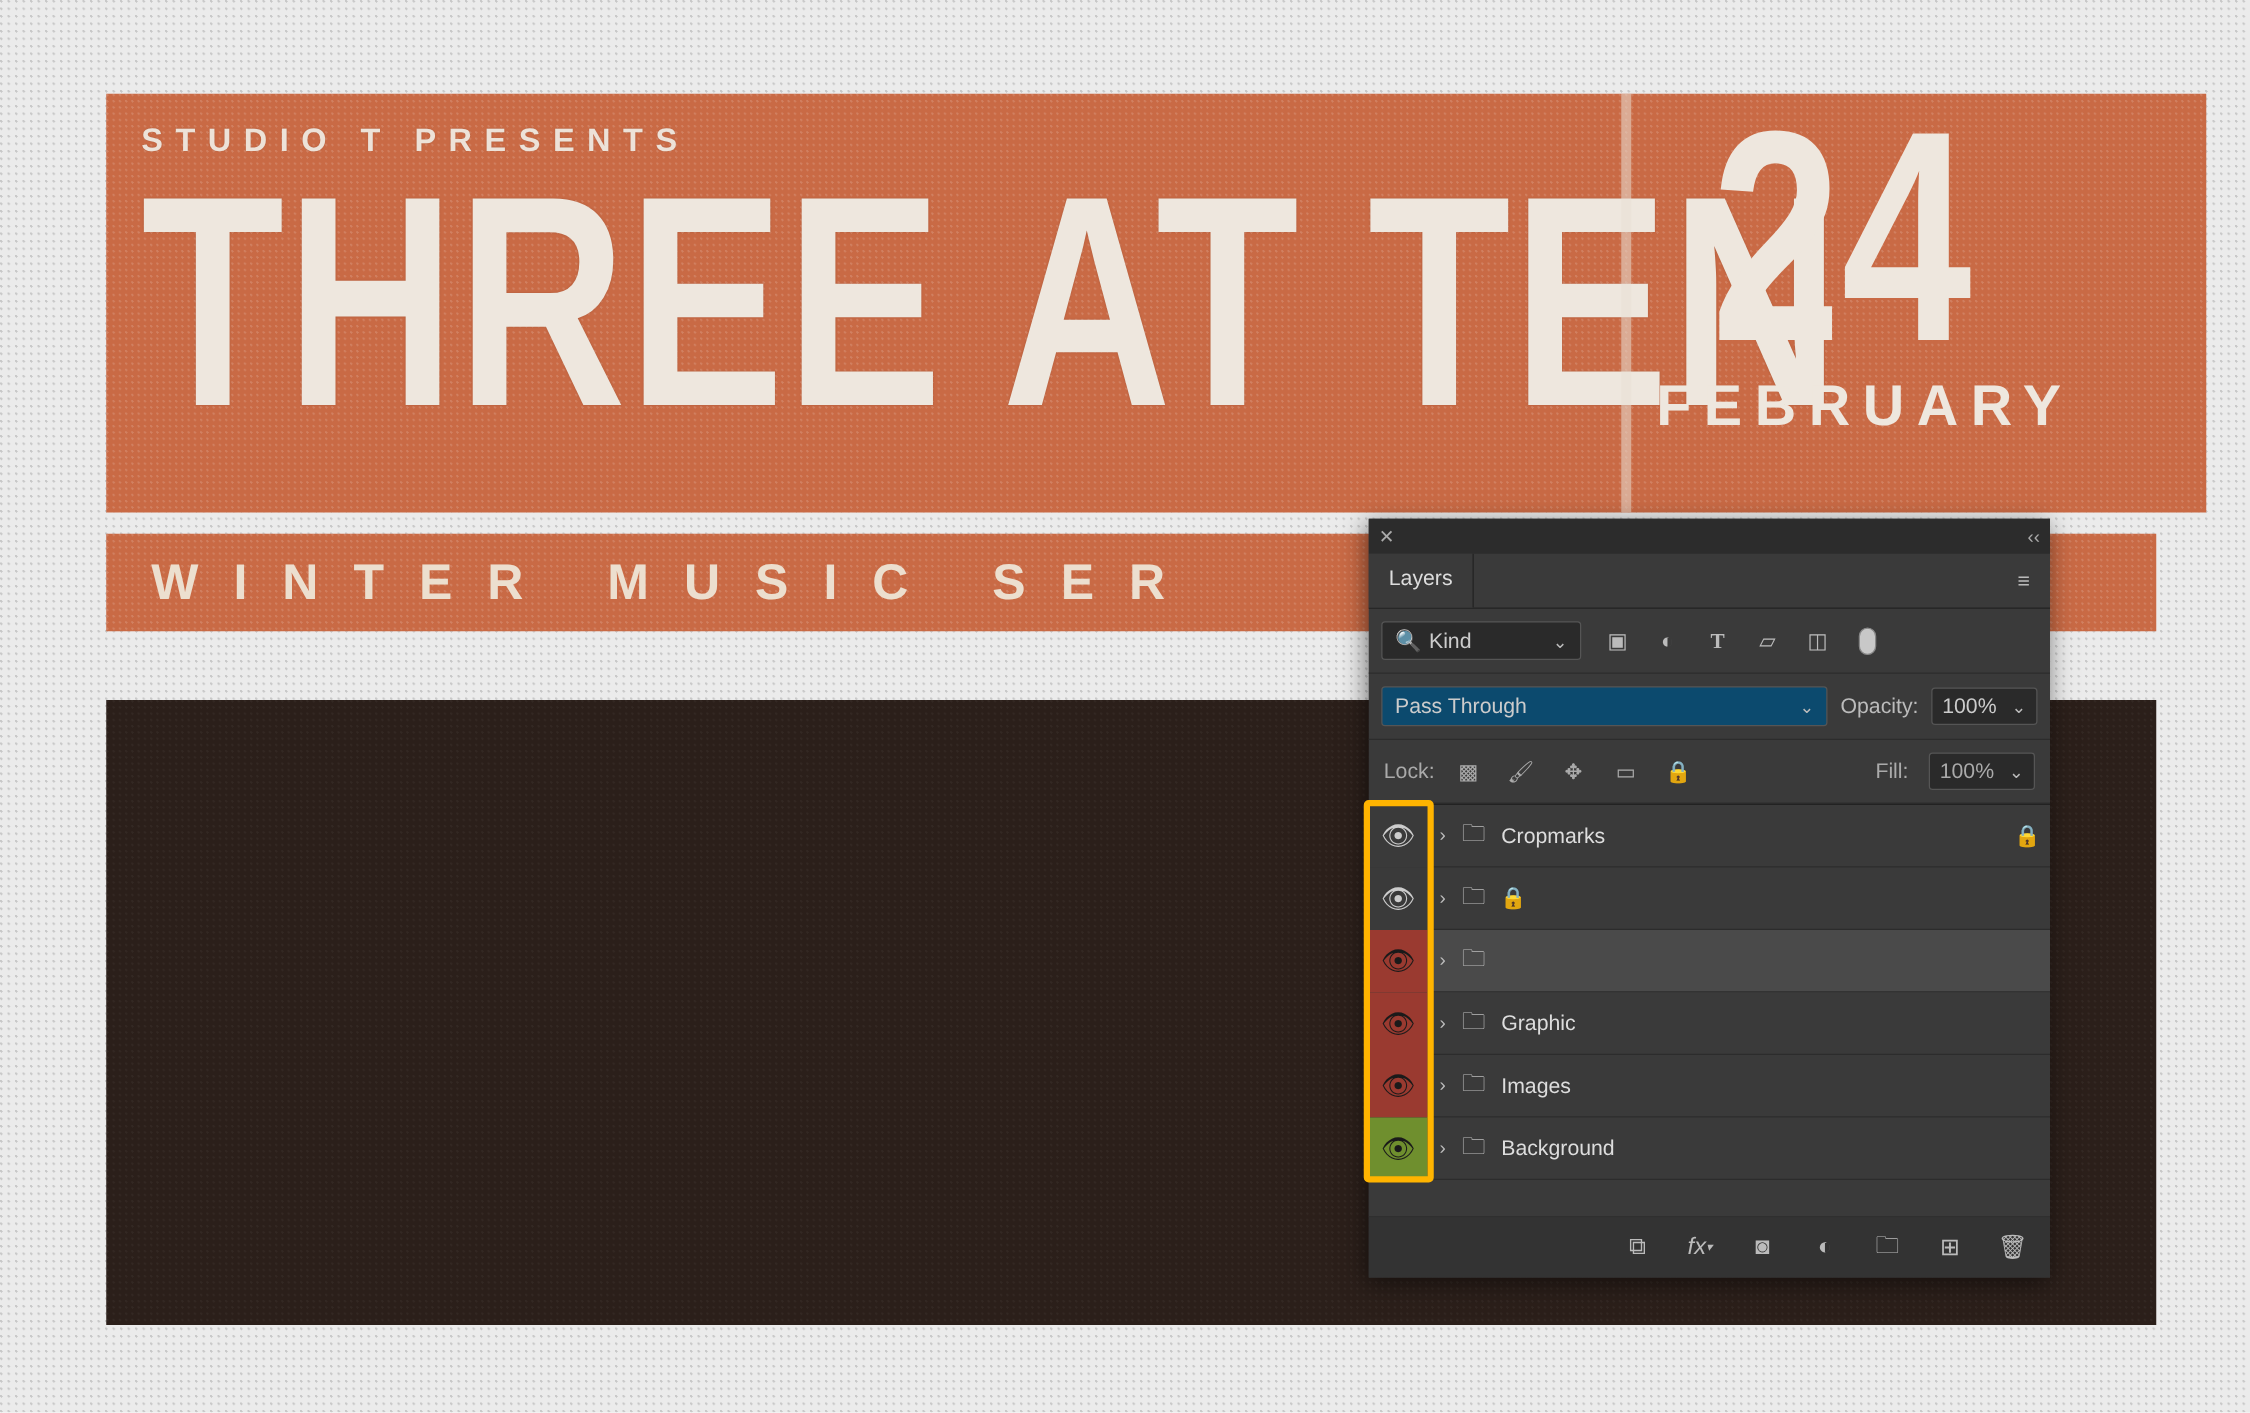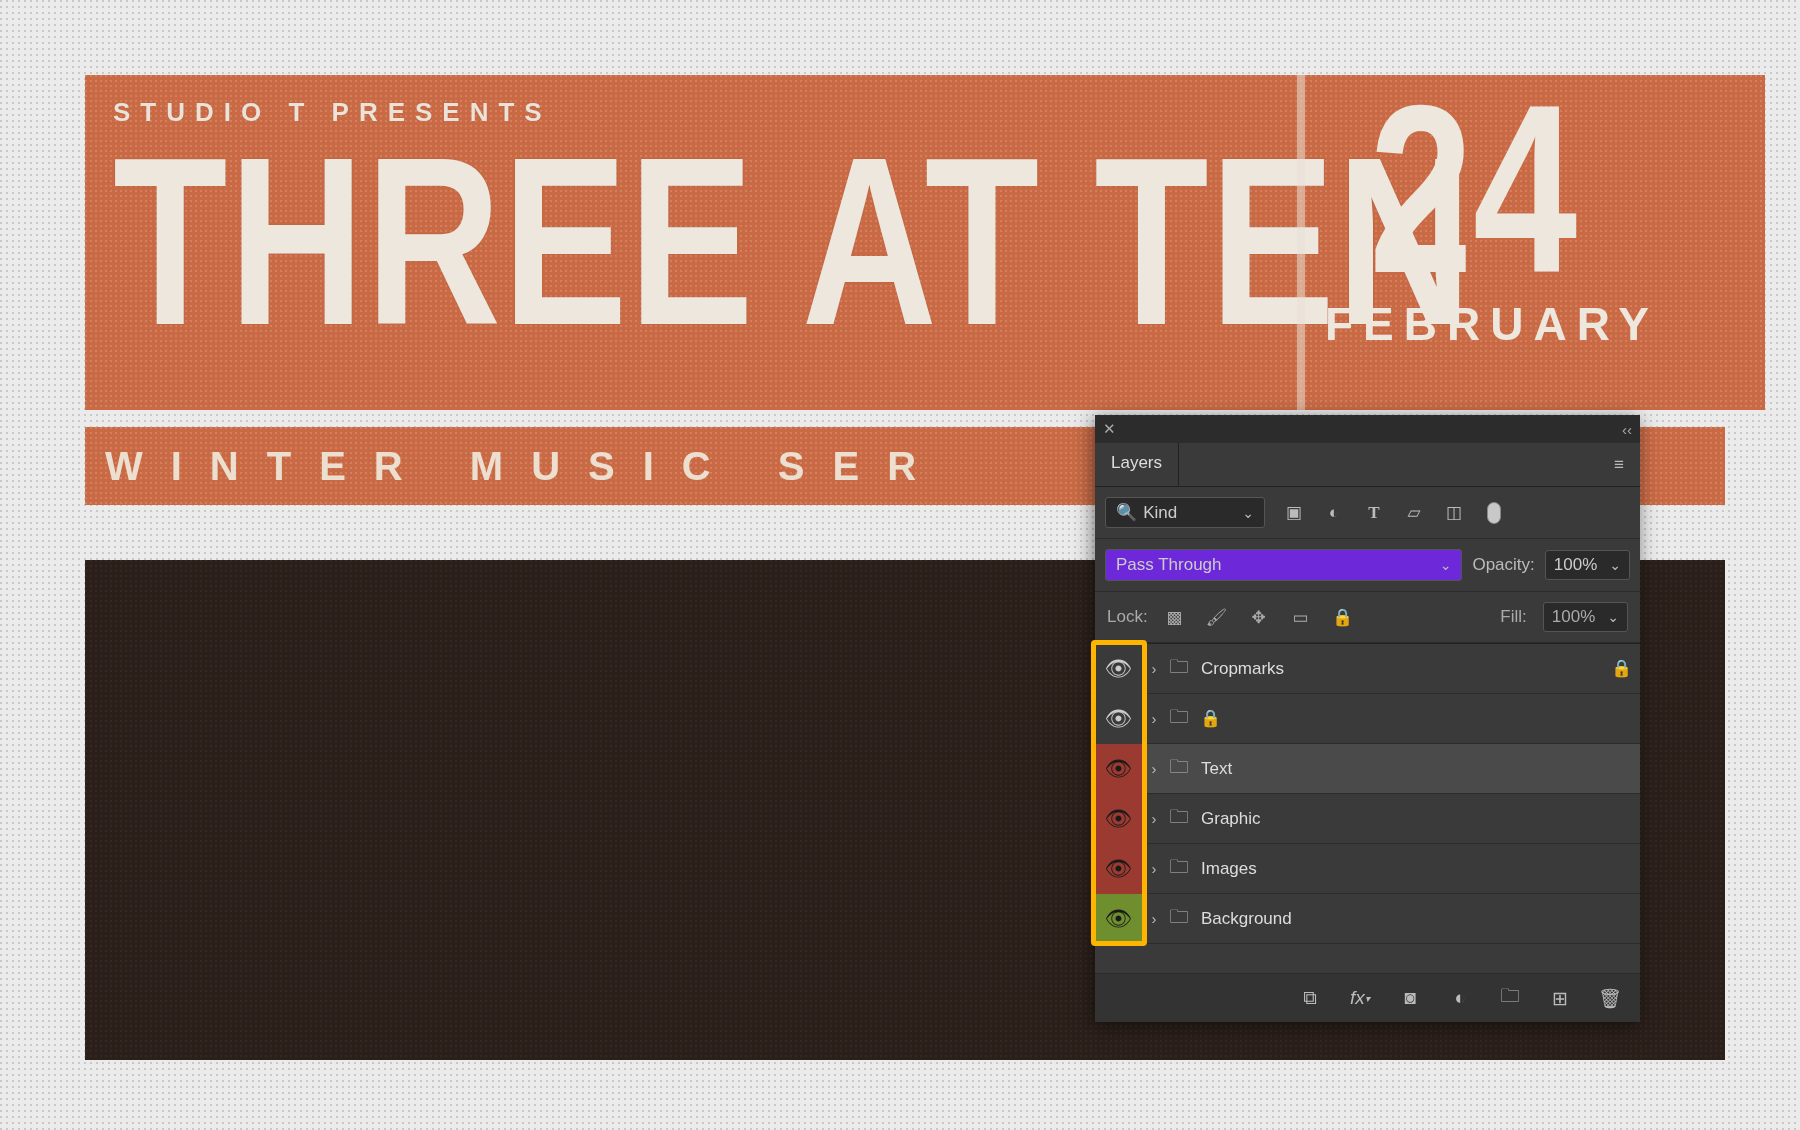--- a/index.html
+++ b/index.html
@@ -39,21 +39,21 @@
   .vrule { position:absolute; left:1212px; top:0; width:8px; height:335px; background:#e9e0d5; opacity:.55; }
   .date { position:absolute; left:1240px; top:0; width:400px; height:335px; text-align:left; color:#eee7de; }
   .day { font-size:240px; font-weight:900; line-height:.95; font-family:"Arial Narrow",Arial,sans-serif; transform:scaleX(.78); transform-origin:center; }
   .month { font-size:46px; font-weight:700; letter-spacing:10px; margin-top:-6px; }
   .band-orange2 {
     position:absolute; left:0; top:352px; width:1640px; height:78px;
     background:#c96a45;
     background-image: radial-gradient(circle at 1px 1px, rgba(255,255,255,.15) 1px, transparent 1px);
     background-size: 5px 5px;
     color:#ecdfcf; font-size:40px; font-weight:700; letter-spacing:28px;
-    padding-left:20px; display:flex; align-items:center;
+    padding-left:36px; display:flex; align-items:center;
   }
   .dark-band {
     position:absolute; left:85px; top:560px; width:1640px; height:500px;
     background:#2b1f1a;
     background-image: radial-gradient(circle at 1px 1px, rgba(255,255,255,.04) 1px, transparent 1px);
     background-size: 5px 5px;
   }
 
   
   .panel {
@@ -76,21 +76,21 @@
   .kind-dd {
     display:flex; align-items:center; gap:8px; background:#2a2a2a; border:1px solid #555;
     padding:4px 10px; border-radius:3px; min-width:160px; justify-content:space-between;
   }
   .kind-dd .lbl { display:flex; align-items:center; gap:6px; }
   .filter-icons { display:flex; gap:18px; align-items:center; margin-left:8px; }
   .fi { width:22px; height:22px; display:flex; align-items:center; justify-content:center; color:#bbb; }
   .pill { width:14px; height:22px; border-radius:7px; background:#c8c8c8; border:1px solid #888; }
 
   .blend-dd {
-    display:flex; align-items:flex-start; justify-content:space-between; background:#6d28d9;
+    display:flex; align-items:flex-start; justify-content:space-between; background:#0c4a6e;
     border:1px solid #555; padding:5px 10px; border-radius:3px; flex:1; min-width:270px;gap:37px;
   }
   .op-label { color:#bbb; }
   .pct-box { display:flex; align-items:flex-start; gap:6px; background:#2a2a2a; border:1px solid #555; padding:4px 8px; border-radius:3px; }
 
   .lock-row { display:flex; align-items:center; gap:16px; padding:10px 12px; border-bottom:1px solid #2c2c2c; color:#aaa; }
   .lock-icons { display:flex; gap:20px; align-items:center; }
   .li { width:22px; height:22px; display:flex; align-items:center; justify-content:center; }
 
   .layers { border-top:1px solid #222; }
@@ -221,21 +221,20 @@
         <div class="disclose">›</div>
         <div class="folder-ic">🗀</div>
         <div class="lock-ic">🔒</div>
       </div>
       <div class="layer selected">
         <div class="vis-col vis-red">
           <span>👁</span>
         </div>
         <div class="disclose">›</div>
         <div class="folder-ic">🗀</div>
-        <div class="layer-name">Text</div>
         <div class="lock-ic"></div>
       </div>
       <div class="layer">
         <div class="vis-col vis-red">
           <span>👁</span>
         </div>
         <div class="disclose">›</div>
         <div class="folder-ic">🗀</div>
         <div class="layer-name">Graphic</div>
         <div class="lock-ic"></div>

